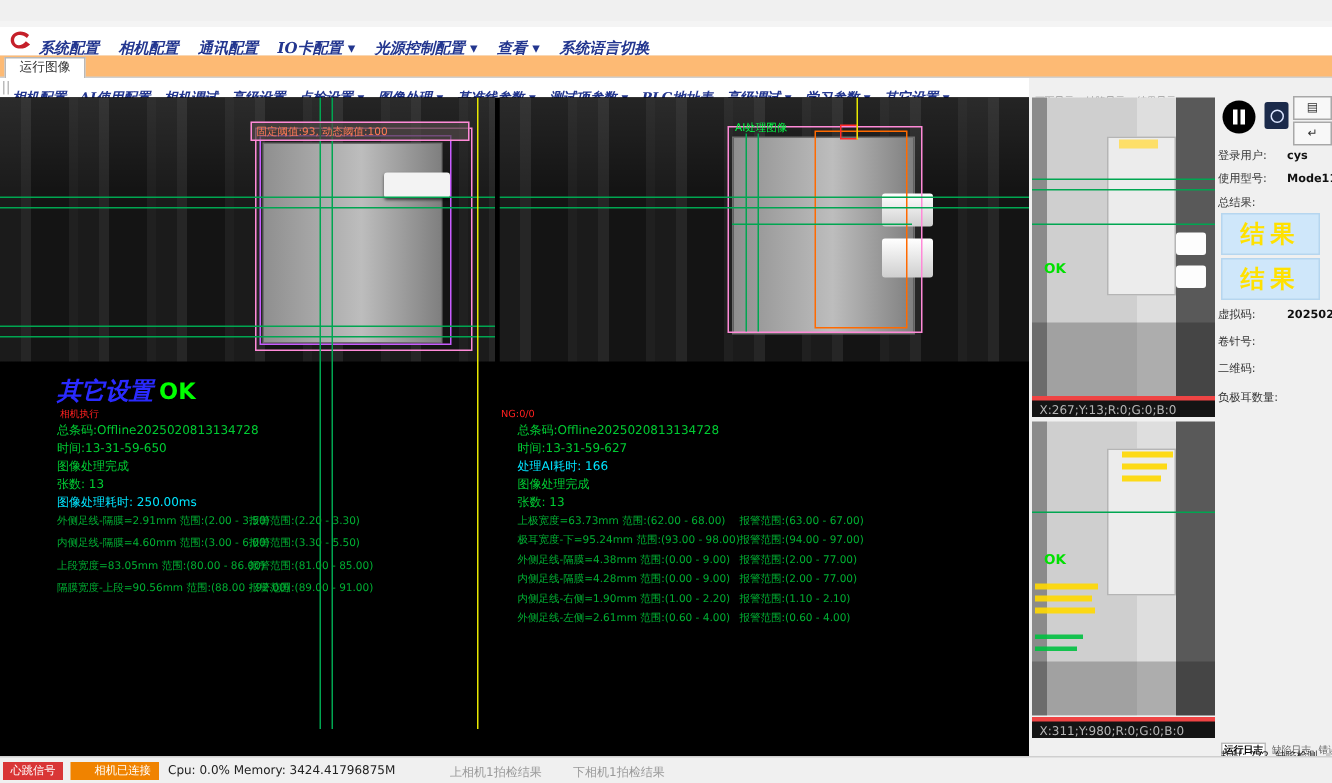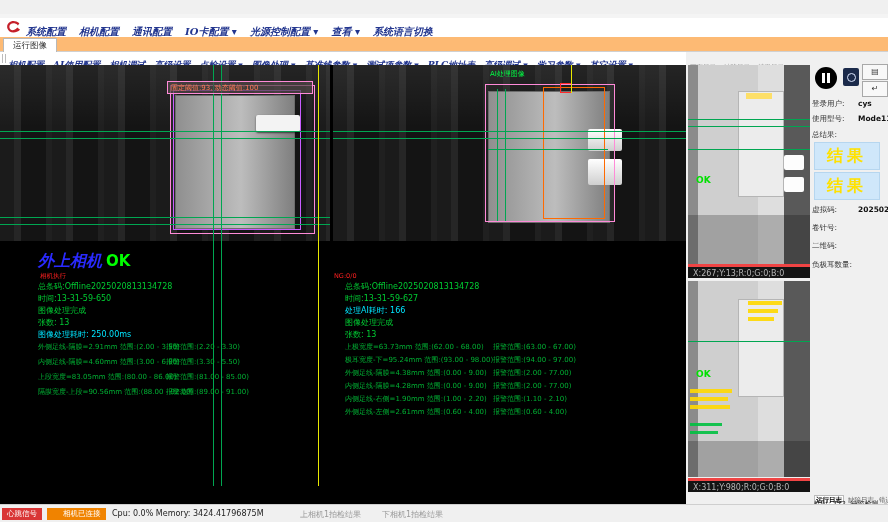--- a/index.html
+++ b/index.html
@@ -41,21 +41,21 @@
   .rect{position:absolute;background:transparent;}
   #rectPinkL{left:170px;top:20px;width:143px;height:147px;border:1px solid #ff8ad8;}
   #rectVioletL{left:173px;top:25px;width:126px;height:138px;border:1px solid #c85cff;}
   #rectPinkR{left:152px;top:19px;width:128px;height:136px;border:1px solid #ff8ad8;}
   #rectOrangeR{left:210px;top:22px;width:60px;height:130px;border:1px solid #ff6a00;}
   #redMarkR{left:227px;top:18px;width:10px;height:8px;border:1px solid #ff2b2b;}
   .hl{position:absolute;left:0;right:0;height:1px;background:#00a651;}
   .vl{position:absolute;width:1px;background:#00a651;}
   .vy{position:absolute;width:1px;background:#e8e800;}
   .ovl-label{position:absolute;left:167px;top:16px;width:146px;height:13px;line-height:13px;background:rgba(80,70,70,.72);border:1px solid #ff8ad8;font-size:7px;color:#ff7a55;padding-left:3px;box-sizing:border-box;white-space:nowrap;}
-  .ai-label{position:absolute;left:157px;top:4px;font-size:7px;color:#00ff44;text-align:right;}
+  .ai-label{position:absolute;left:157px;top:15px;font-size:7px;color:#00ff44;text-align:right;}
   
   .cam-title{position:absolute;font-family:"DejaVu Serif",serif;font-style:italic;font-weight:bold;font-size:16px;color:#2a2aff;white-space:nowrap;}
   .cam-title .ok{font-family:"DejaVu Sans",sans-serif;font-style:normal;color:#00ff00;font-size:15px;margin-left:4px;}
   .exec{position:absolute;font-size:6.5px;color:#ff2020;}
   .gline{position:absolute;font-size:8px;color:#00cc33;white-space:nowrap;}
   .cyline{position:absolute;font-size:8px;color:#00e5ff;white-space:nowrap;}
   .meas{position:absolute;width:300px;}
   .mrow{display:flex;height:15px;align-items:flex-start;}
   #measR .mrow{height:13px;}
   .mcol{font-size:7px;color:#00b033;white-space:nowrap;}
@@ -153,21 +153,21 @@
       <div class="hl" style="top:66px"></div>
       <div class="hl" style="top:73px"></div>
       <div class="hl" style="top:152px"></div>
       <div class="hl" style="top:159px"></div>
       <div class="vl" style="left:213px;top:0;bottom:0"></div>
       <div class="vl" style="left:221px;top:0;bottom:0"></div>
       <div class="vy" style="left:318px;top:0;bottom:0"></div>
       <div class="ovl-label">固定阈值:93, 动态阈值:100</div>
 
       <div class="cam-title" style="left:38px;top:186px">
-        <span>外上相机</span><span class="ok">OK</span>
+        <span>其它设置</span><span class="ok">OK</span>
       </div>
       <div class="exec" style="left:40px;top:207px">相机执行</div>
       <div class="gline" style="left:38px;top:216px">总条码:Offline2025020813134728</div>
       <div class="gline" style="left:38px;top:228px">时间:13-31-59-650</div>
       <div class="gline" style="left:38px;top:240px">图像处理完成</div>
       <div class="gline" style="left:38px;top:252px">张数: 13</div>
       <div class="cyline" style="left:38px;top:264px">图像处理耗时: 250.00ms</div>
       <div class="meas" style="left:38px;top:277px" id="measL">
           <div class="mrow">
           <span class="mcol mcolL">外侧足线-隔膜=2.91mm 范围:(2.00 - 3.50)</span>

